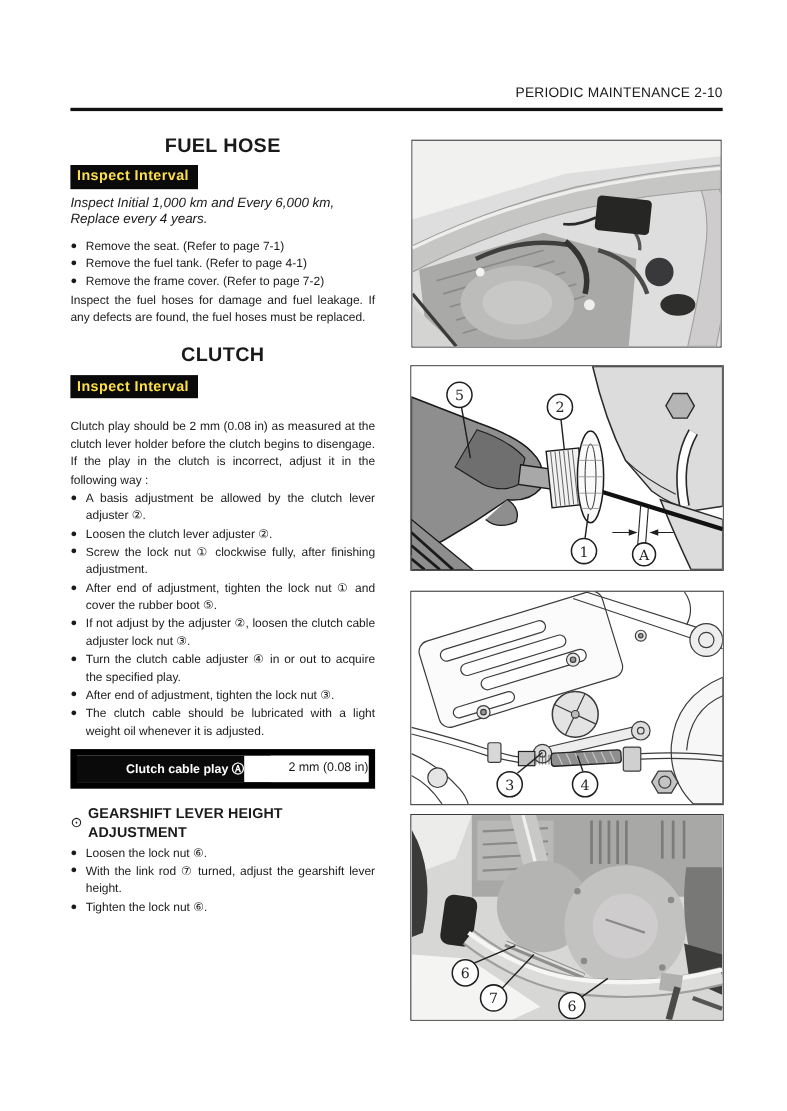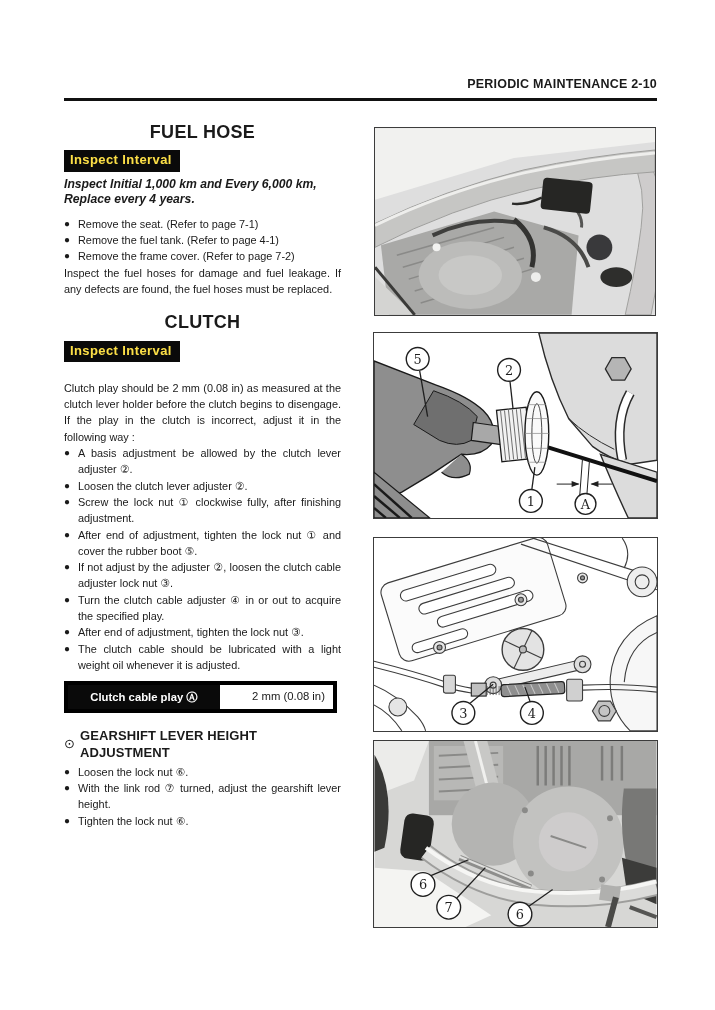--- a/index.html
+++ b/index.html
@@ -3,47 +3,47 @@
 <meta charset="utf-8">
 <style>
   html,body{margin:0;padding:0;}
   body{
     width:715px;height:1010px;position:relative;overflow:hidden;
     background:#ffffff;color:#1a1a1a;
     font-family:"Liberation Sans","DejaVu Sans",sans-serif;
   }
   .page-header{
     position:absolute;top:77px;right:58px;
-    font-size:12.5px;font-weight:bold;letter-spacing:.2px;text-align:center;
+    font-size:12.5px;font-weight:normal;letter-spacing:.2px;text-align:center;
   }
   .header-rule{
     position:absolute;left:64px;right:58px;top:98px;height:3px;background:#111;
   }
   .left-col{
     position:absolute;left:64px;top:124px;width:277px;
     font-size:10.9px;line-height:16.3px;text-align:justify;
   }
   .sec-title{
     font-size:18px;font-weight:bold;letter-spacing:.3px;margin:0;text-align:center;
   }
   .badge{
     display:inline-block;background:#0a0a0a;color:#fde047;font-weight:bold;
     font-size:13px;padding:2px 8px 3px 6px;margin:10px 0 5px 0;letter-spacing:.4px;
   }
   .interval{
-    font-weight:bold;font-style:italic;font-size:12.2px;line-height:15.6px;text-align:left;
+    font-weight:normal;font-style:italic;font-size:12.2px;line-height:15.6px;text-align:left;
   }
   .bullets{margin-top:8px;}
   .bullet{position:relative;padding-left:14px;}
   .bullet .bm{position:absolute;left:0;top:0;font-size:10px;}
   .para{margin:0;}
   .clutch-sec{margin-top:17px;}
   .clutch-para{margin-top:13px;}
   .spec-table{
-    display:flex;width:265px;border:4px solid #000000;margin-top:8px;text-align:center;
+    display:flex;width:265px;border:6px solid #000000;margin-top:8px;text-align:right;
     line-height:normal;
   }
   .spec-label{
     background:#0a0a0a;color:#fff;font-weight:bold;width:152px;
     font-size:11.3px;padding:5px 0 4px 0;
   }
   .spec-value{flex:1;font-size:11.3px;padding:5px 0 4px 0;background:#fff;margin-left:24px;}
   .gear-sec{margin-top:15px;}
   .gear-title{
     display:flex;align-items:center;gap:5px;font-weight:bold;font-size:13px;

